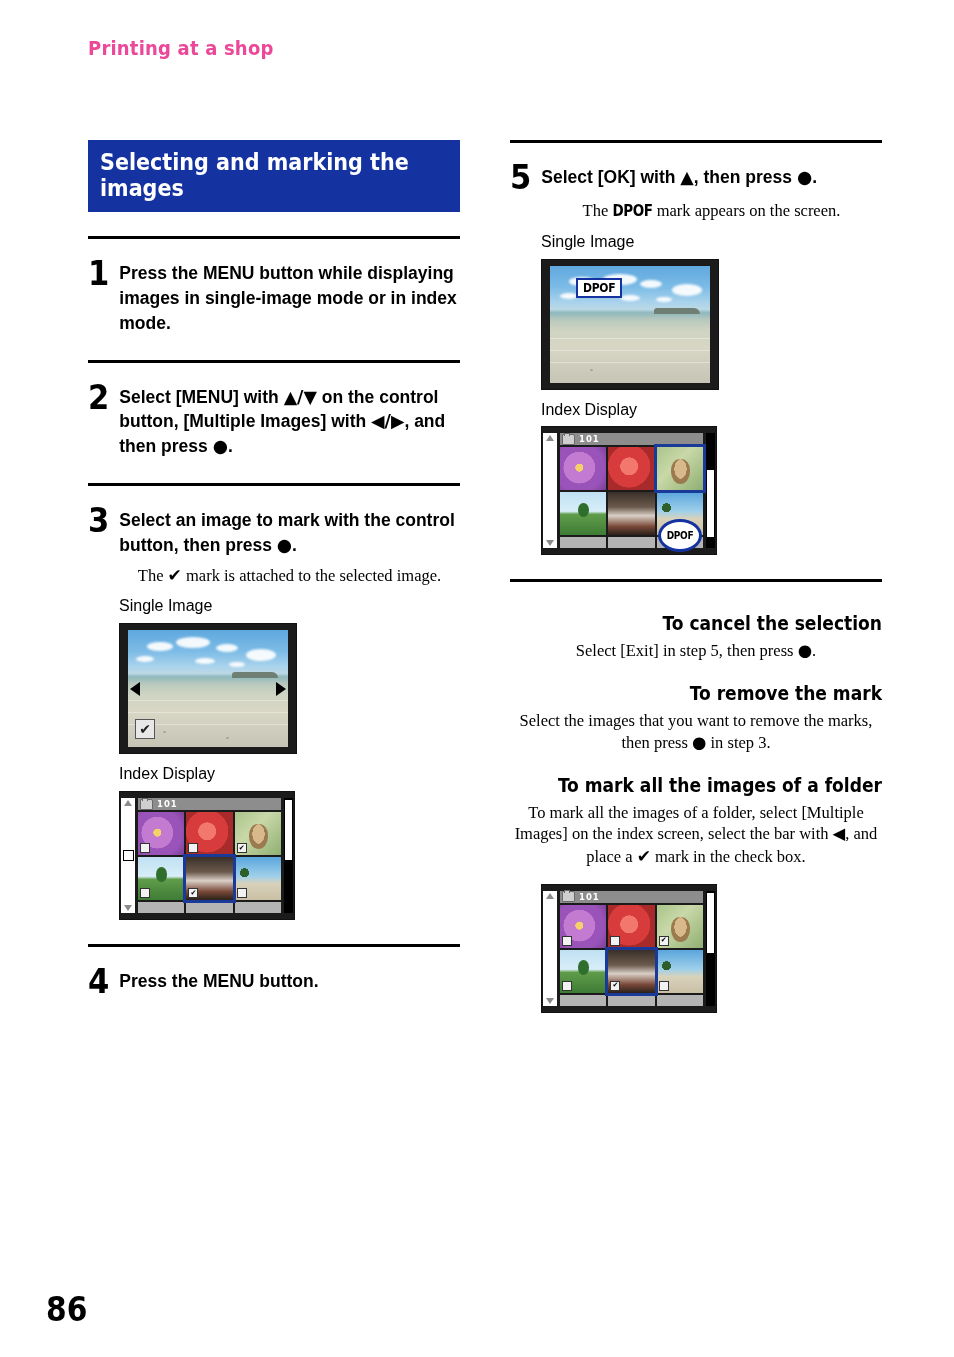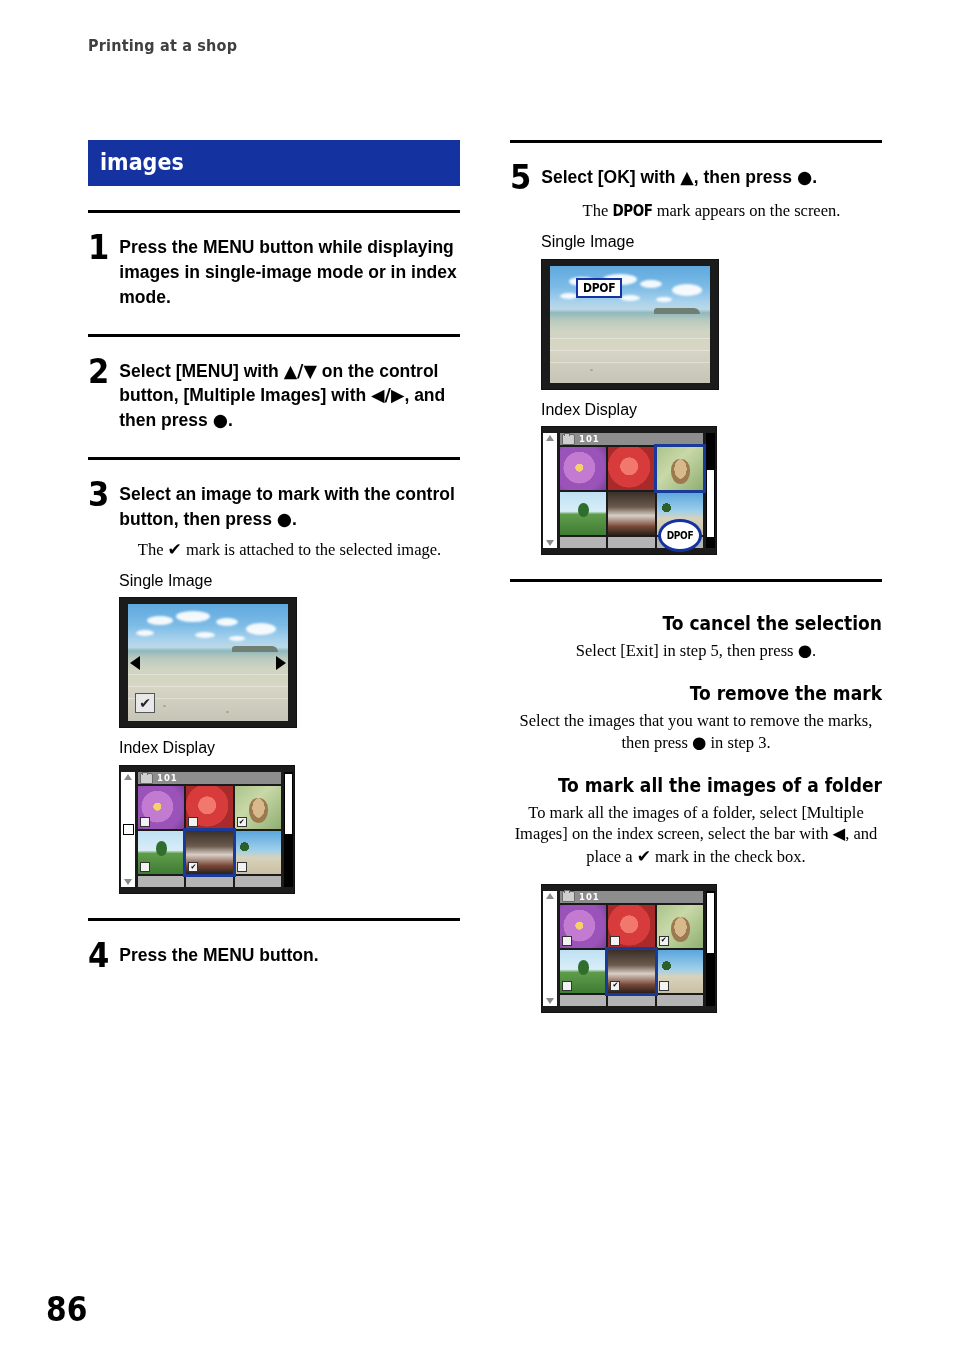--- a/index.html
+++ b/index.html
@@ -10,22 +10,22 @@
     color:#000;
     position:relative;
     overflow:hidden;
   }
   .page { position:absolute; inset:0; }
 
   
   .runhead {
     position:absolute; left:88px; top:36px;
     font-family:"DejaVu Sans Condensed","DejaVu Sans", sans-serif;
-    font-weight:700; font-size:16px; letter-spacing:.2px;
-    color:#404040;
+    font-weight:700; font-size:20px; letter-spacing:.2px;
+    color:#ec4899;
   }
 
   
   .col { position:absolute; top:140px; width:372px; }
   .col-left  { left:88px;  }
   .col-right { left:510px; }
 
   
   .sect-box {
     background:#1432a0; color:#fff;
@@ -197,20 +197,21 @@
 </head>
 <body>
 
 <div class="page">
 
   <div class="runhead">Printing at a shop</div>
 
   <div class="col col-left">
 
     <div class="sect-box">
+      <div>Selecting and marking the</div>
       <div>images</div>
     </div>
 
     <div class="sp24"></div>
     <hr class="rule">
     <div class="sp16"></div>
 
     <div class="step">
       <div class="step-num">1</div>
       <div class="step-txt">Press the MENU button while displaying images in single-image mode or in index mode.</div>

